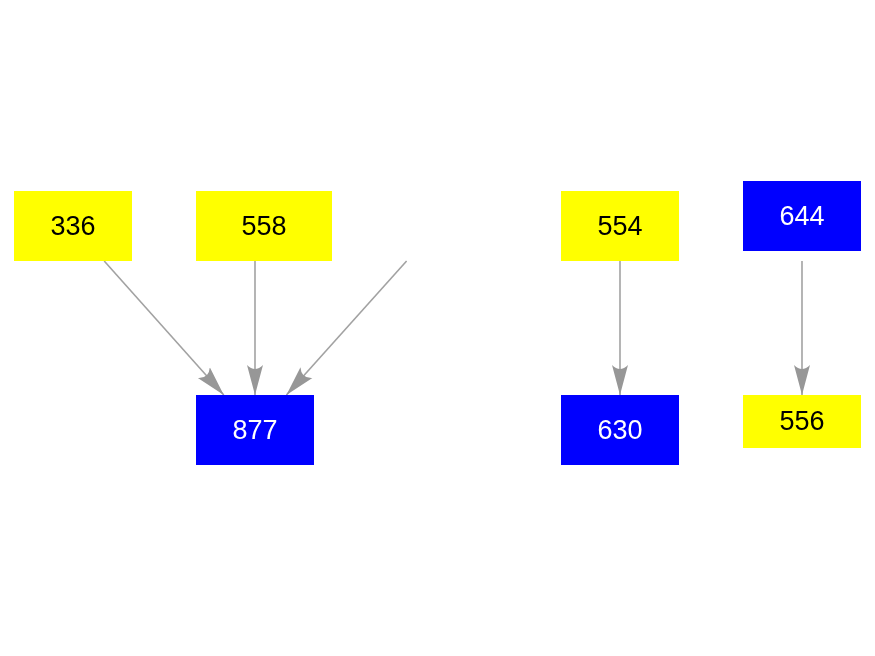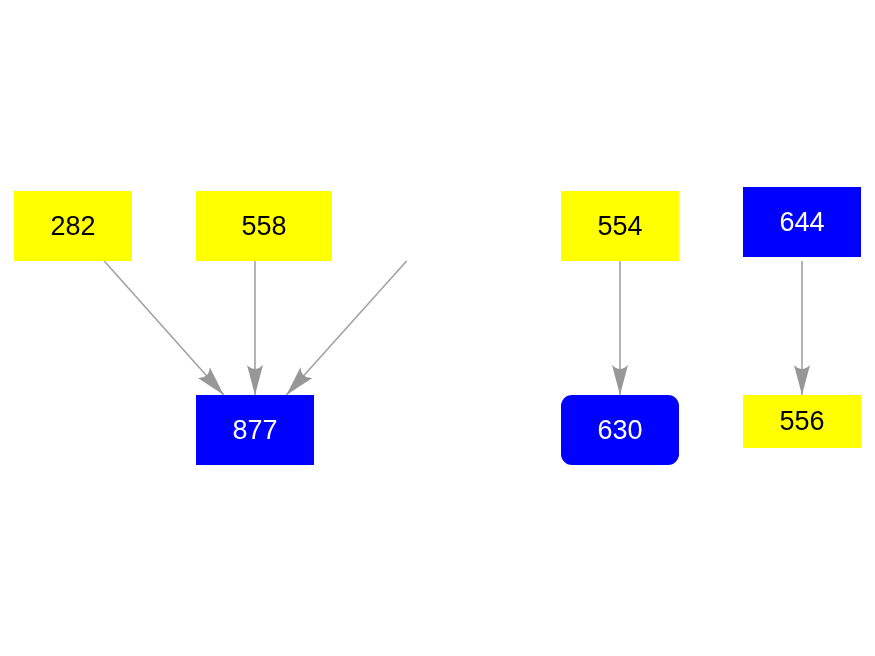--- a/index.html
+++ b/index.html
@@ -42,33 +42,33 @@
     <g id="edges">
         <line x1="104.2" y1="261" x2="223.8" y2="395" stroke="#A2A2A2" stroke-width="1.6" marker-end="url(#arrowhead)"></line>
         <line x1="255.0" y1="261" x2="255.0" y2="395" stroke="#A2A2A2" stroke-width="1.6" marker-end="url(#arrowhead)"></line>
         <line x1="406.6" y1="261" x2="286.4" y2="395" stroke="#A2A2A2" stroke-width="1.6" marker-end="url(#arrowhead)"></line>
         <line x1="620.0" y1="261" x2="620.0" y2="395" stroke="#A2A2A2" stroke-width="1.6" marker-end="url(#arrowhead)"></line>
         <line x1="802.0" y1="261" x2="802.0" y2="395" stroke="#A2A2A2" stroke-width="1.6" marker-end="url(#arrowhead)"></line>
       </g>
   </svg>
 
   <div class="node" style="left: 14px; top: 191px; width: 118px; height: 70px; background: rgb(255, 255, 0); color: rgb(0, 0, 0);">
-    <span>282</span>
+    <span>336</span>
   </div>
   <div class="node" style="left: 196px; top: 191px; width: 136px; height: 70px; background: rgb(255, 255, 0); color: rgb(0, 0, 0);">
     <span>558</span>
   </div>
   <div class="node" style="left: 561px; top: 191px; width: 118px; height: 70px; background: rgb(255, 255, 0); color: #000000;">
     <span>554</span>
   </div>
-  <div class="node" style="left: 743px; top: 187px; width: 118px; height: 70px; background: rgb(0, 0, 255); color: rgb(255, 255, 255);">
+  <div class="node" style="left: 743px; top: 181px; width: 118px; height: 70px; background: rgb(0, 0, 255); color: rgb(255, 255, 255);">
     <span>644</span>
   </div>
   <div class="node" style="left: 196px; top: 395px; width: 118px; height: 70px; background: rgb(0, 0, 255); color: rgb(255, 255, 255);">
     <span>877</span>
   </div>
-  <div class="node" style="left: 561px; top: 395px; width: 118px; height: 70px; background: rgb(0, 0, 255); color: rgb(255, 255, 255); border-radius: 11px;">
+  <div class="node" style="left: 561px; top: 395px; width: 118px; height: 70px; background: rgb(0, 0, 255); color: rgb(255, 255, 255);">
     <span>630</span>
   </div>
   <div class="node" style="left: 743px; top: 395px; width: 118px; height: 53px; background: rgb(255, 255, 0); color: rgb(0, 0, 0);">
     <span>556</span>
   </div>
 </div>
 
 </body></html>

